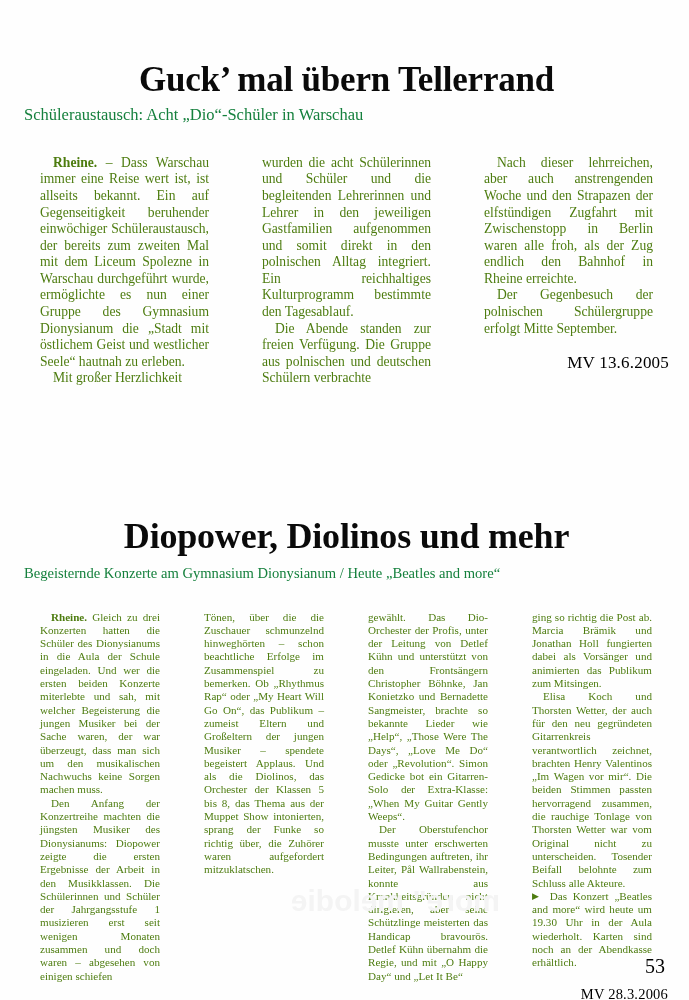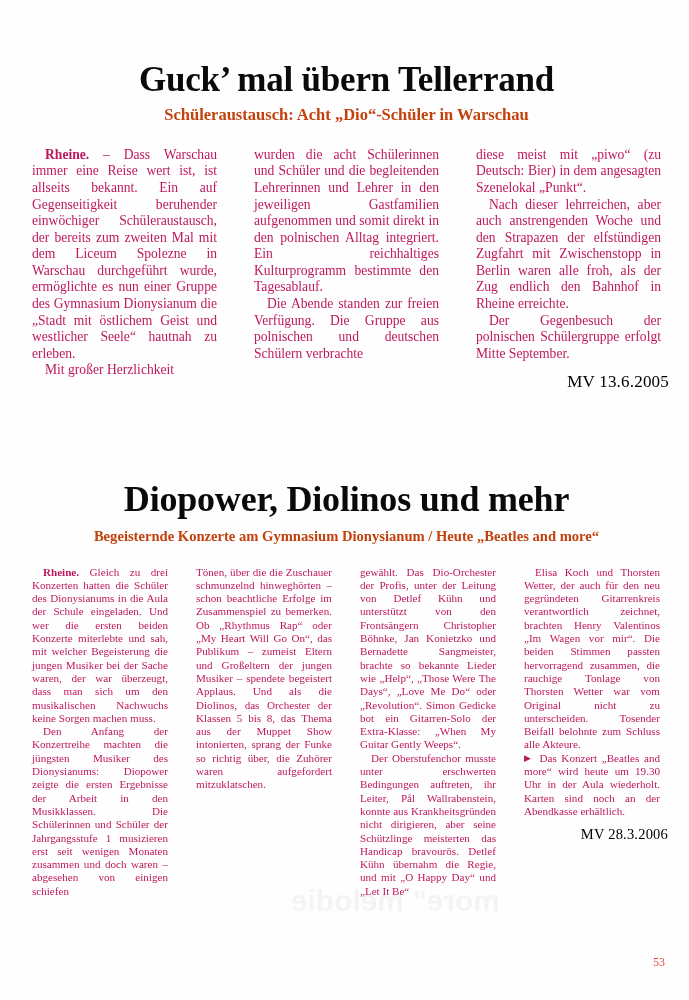--- a/index.html
+++ b/index.html
@@ -37,26 +37,25 @@
     font-size: 35px;
     line-height: 1.05;
     text-align: center;
     letter-spacing: -0.2px;
     margin: 0 0 7px 0;
     color: #0a0a0a;
   }
 
   .headline-sub {
     font-family: "Liberation Serif", "DejaVu Serif", serif;
-    font-weight: bold;
+    font-weight: normal;
     font-size: 16.5px;
     line-height: 1.15;
-    text-align: center;
     margin: 0 0 14px 0;
-    color: #c2410c;
+    color: #15803d;
   }
 
   .cols-3 {
     display: flex;
     gap: 21px;
     align-items: flex-start;
   }
   .cols-3 .col { width: 201px; }
 
   .cols-4 {
@@ -65,23 +64,23 @@
     align-items: flex-start;
   }
   .cols-4 .col { width: 152px; }
 
   .body-text {
     font-family: "Liberation Serif", "DejaVu Serif", serif;
     font-size: 13.6px;
     line-height: 16.6px;
     text-align: justify;
     text-justify: inter-word;
-    margin: 8px;
+    margin: 16px;
     hyphens: manual;
-    color: #be185d;
+    color: #4d7c0f;
   }
   .body-text p {
     margin: 0;
     text-indent: 13px;
   }
   .body-text p.first { text-indent: 13px; }
 
   .dateline {
     font-weight: bold;
   }
@@ -98,20 +97,21 @@
   
   .article-two {
     position: absolute;
     left: 24px;
     top: 481px;
     width: 645px;
   }
   .article-two .headline-main {
     font-size: 36px;
     margin-bottom: 9px;
+    margin-top: 37px;
   }
   .article-two .headline-sub {
     font-size: 14.6px;
     margin-bottom: 13px;
   }
   .article-two .body-text {
     font-size: 11.1px;
     line-height: 13.3px;
   }
   .article-two .body-text p { text-indent: 11px; }
@@ -145,22 +145,22 @@
     overflow: hidden;
     user-select: none;
     pointer-events: none;
   }
 
   .page-number {
     position: absolute;
     right: 24px;
     top: 955px;
     font-family: "Liberation Serif", "DejaVu Serif", serif;
-    font-size: 12px;
-    color: #ef4444;
+    font-size: 20px;
+    color: #000000;
   }
 </style>
 </head>
 <body>
 
 <div class="page">
 
   <div class="article-one">
 
     <h1 class="headline-main">Guck’ mal übern Tellerrand</h1>
@@ -178,21 +178,20 @@
 
       <div class="col">
         <div class="body-text">
           <p style="text-indent:0">wurden die acht Schülerinnen und Schüler und die begleitenden Lehrerinnen und Lehrer in den jeweiligen Gastfamilien aufgenommen und somit direkt in den polnischen Alltag integriert. Ein reichhaltiges Kulturprogramm bestimmte den Tagesablauf.</p>
           <p>Die Abende standen zur freien Verfügung. Die Gruppe aus polnischen und deutschen Schülern verbrachte</p>
         </div>
       </div>
 
       <div class="col">
         <div class="body-text">
-          <p style="text-indent:0">diese meist mit „piwo“ (zu Deutsch: Bier) in dem angesagten Szenelokal „Punkt“.</p>
           <p>Nach dieser lehrreichen, aber auch anstrengenden Woche und den Strapazen der elfstündigen Zugfahrt mit Zwischenstopp in Berlin waren alle froh, als der Zug endlich den Bahnhof in Rheine erreichte.</p>
           <p>Der Gegenbesuch der polnischen Schülergruppe erfolgt Mitte September.</p>
         </div>
         <div class="credit">MV 13.6.2005</div>
       </div>
 
     </div>
   </div>
 
   <div class="article-two">
@@ -218,20 +217,21 @@
 
       <div class="col">
         <div class="body-text">
           <p style="text-indent:0">gewählt. Das Dio-Orchester der Profis, unter der Leitung von Detlef Kühn und unterstützt von den Frontsängern Christopher Böhnke, Jan Konietzko und Bernadette Sangmeister, brachte so bekannte Lieder wie „Help“, „Those Were The Days“, „Love Me Do“ oder „Revolution“. Simon Gedicke bot ein Gitarren-Solo der Extra-Klasse: „When My Guitar Gently Weeps“.</p>
           <p>Der Oberstufenchor musste unter erschwerten Bedingungen auftreten, ihr Leiter, Pål Wallrabenstein, konnte aus Krankheitsgründen nicht dirigieren, aber seine Schützlinge meisterten das Handicap bravourös. Detlef Kühn übernahm die Regie, und mit „O Happy Day“ und „Let It Be“</p>
         </div>
       </div>
 
       <div class="col">
         <div class="body-text">
+          <p style="text-indent:0">ging so richtig die Post ab. Marcia Brämik und Jonathan Holl fungierten dabei als Vorsänger und animierten das Publikum zum Mitsingen.</p>
           <p>Elisa Koch und Thorsten Wetter, der auch für den neu gegründeten Gitarrenkreis verantwortlich zeichnet, brachten Henry Valentinos „Im Wagen vor mir“. Die beiden Stimmen passten hervorragend zusammen, die rauchige Tonlage von Thorsten Wetter war vom Original nicht zu unterscheiden. Tosender Beifall belohnte zum Schluss alle Akteure.</p>
           <p class="bullet-para"><span class="tri">▶</span><span> Das Konzert „Beatles and more“ wird heute um 19.30 Uhr in der Aula wiederholt. Karten sind noch an der Abendkasse erhältlich.</span></p>
         </div>
         <div class="credit">MV 28.3.2006</div>
       </div>
 
     </div>
   </div>
 
   <div class="bleed">more" melodie</div>

